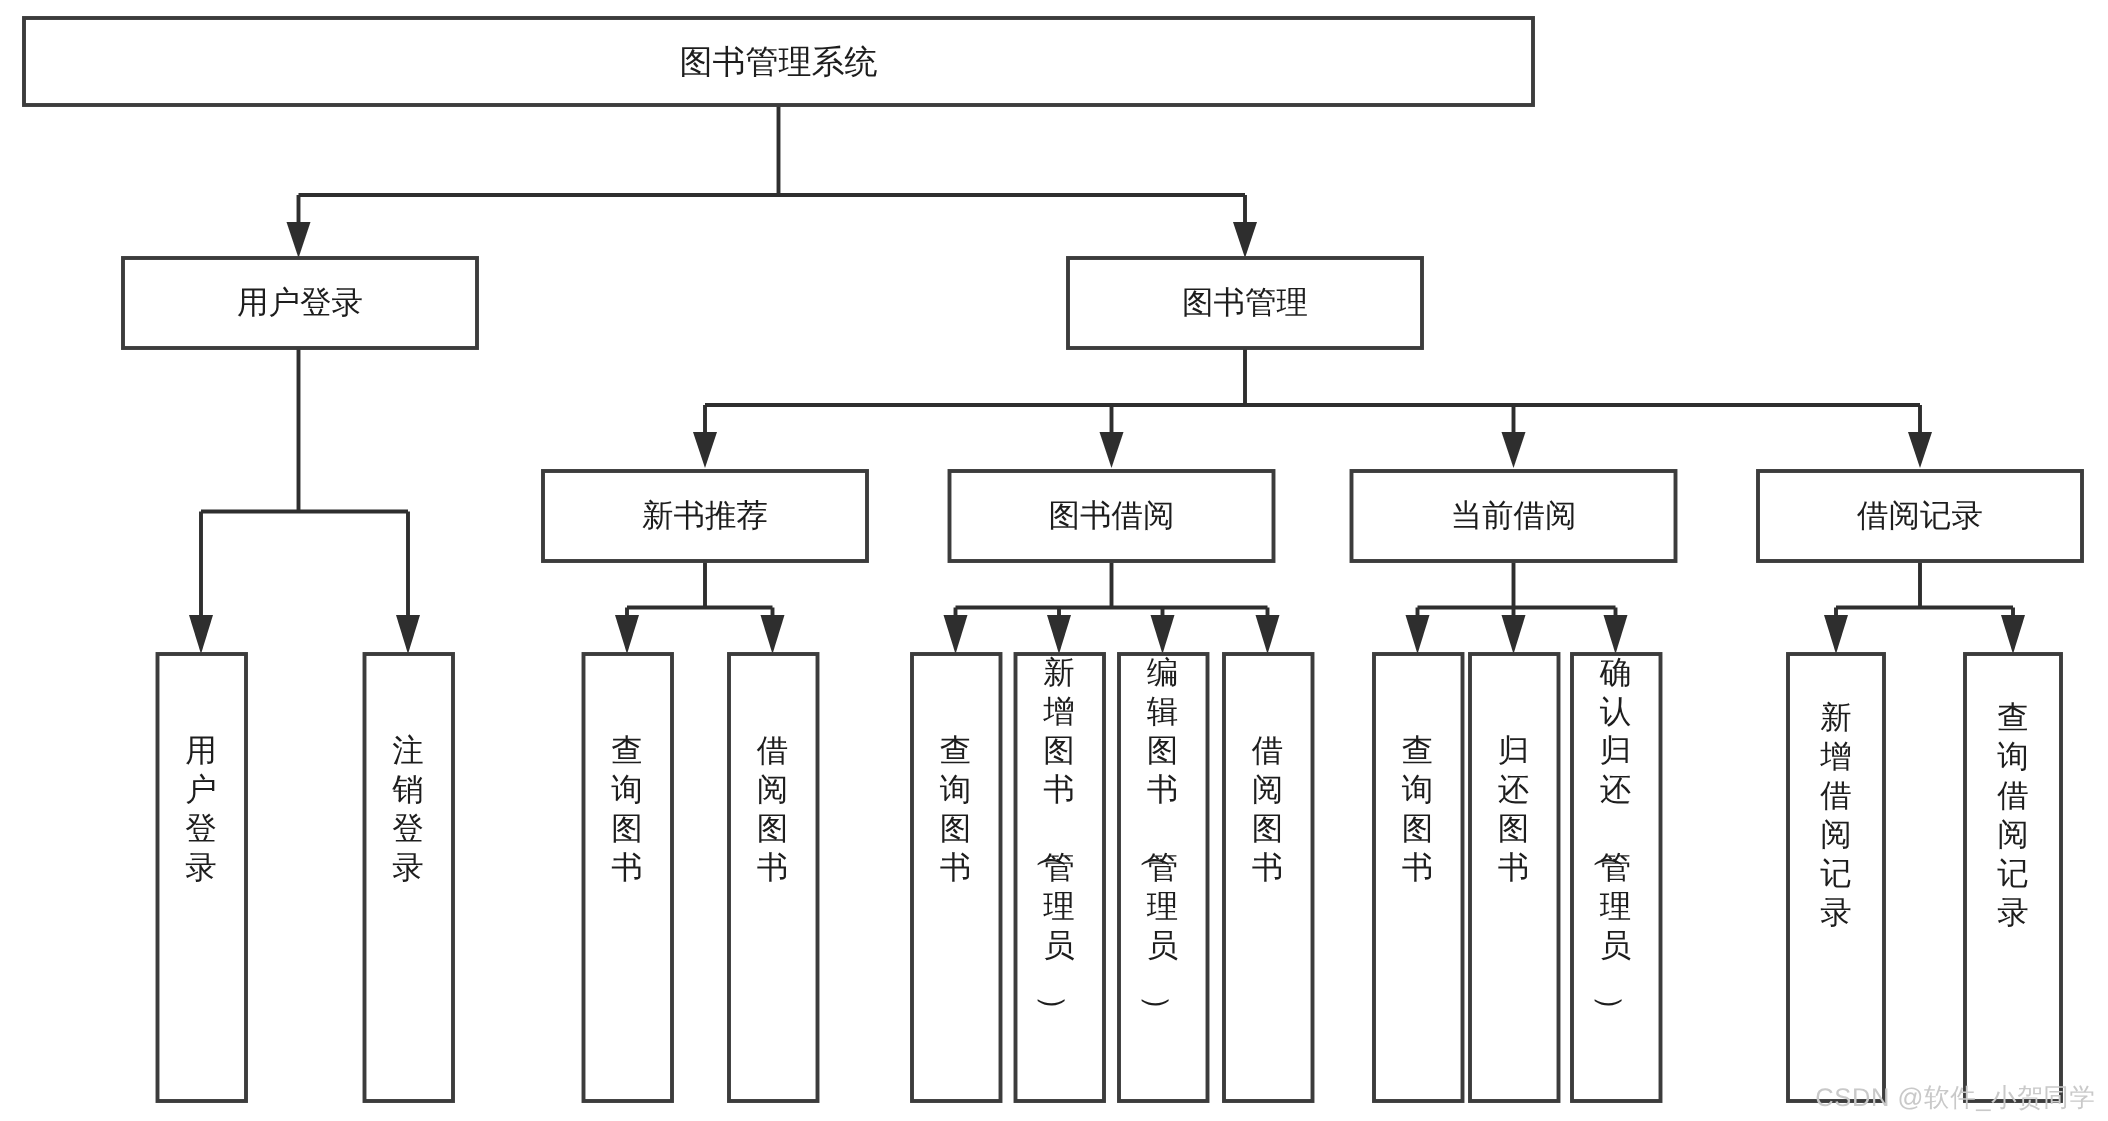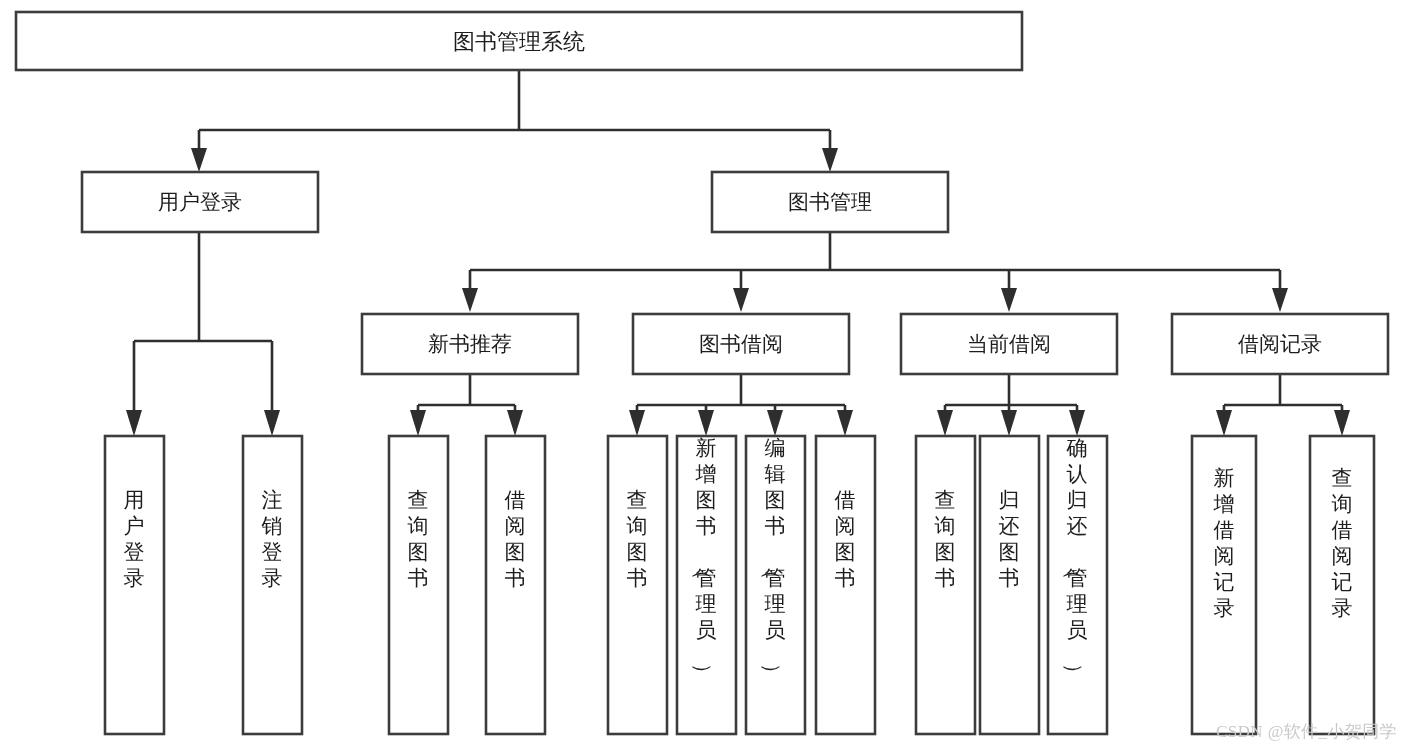--- a/index.html
+++ b/index.html
@@ -56,21 +56,21 @@
   .arrow-head {
     fill: #2e2e2e;
     stroke: none;
   }
   .watermark {
     position: absolute;
     right: 8px;
     bottom: 4px;
     color: #c9c9c9;
     font-size: 17px;
-    font-family: Liberation Serif, serif;
+    font-family: Liberation Sans, sans-serif;
     white-space: nowrap;
     letter-spacing: 0.4px;
     user-select: none;
   }
 </style>
 </head>
 <body>
 
 <div id="diagram-root">
 

